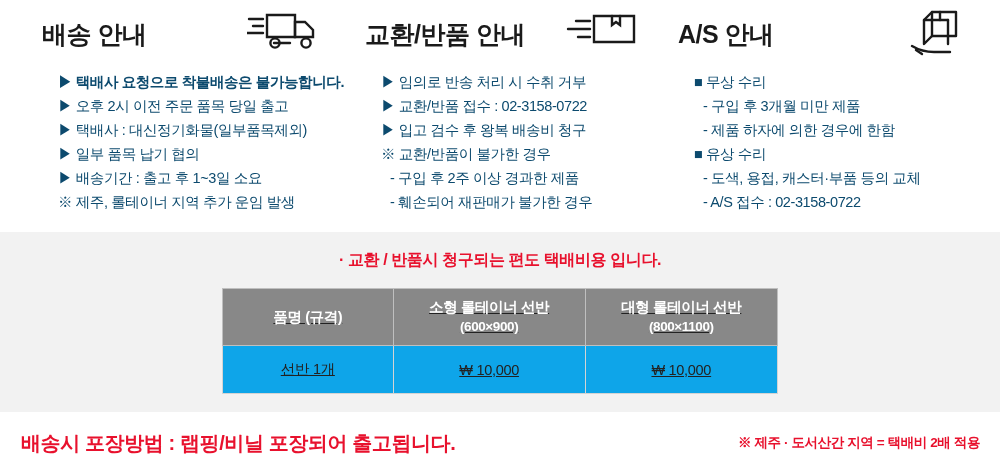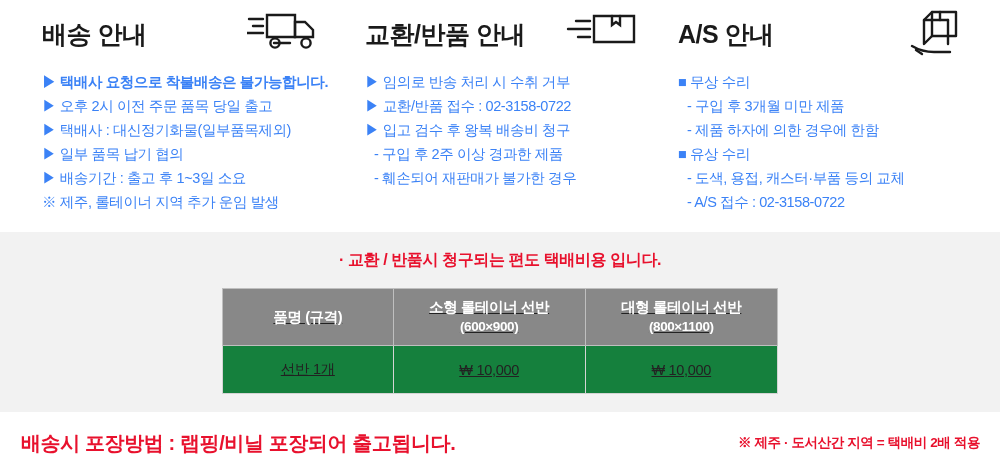--- a/index.html
+++ b/index.html
@@ -56,23 +56,24 @@
   .icon-hand  { right: 20px; }
 
   .col-list {
     margin-top: 6px;
     list-style: none;
     padding: 0;
   }
   .col-list li {
     font-size: 14.5px;
     line-height: 24px;
-    color: #3b82f6;
+    color: #0c4a6e;
     letter-spacing: -0.4px;
     white-space: nowrap;
+    margin-left: 16px;
   }
   .li-red {
     color: #e8112d;
     font-weight: bold;
   }
   .li-indent { padding-left: 9px; }
 
   
   .mid-section {
     width: 1000px;
@@ -106,21 +107,21 @@
     border: 1px solid #bfbfbf;
     padding: 9px 4px;
     letter-spacing: -0.4px;
   }
   .fee-table th .sub {
     font-size: 13.5px;
     font-weight: bold;
     display: block;
   }
   .fee-table td {
-    background: #15803d;
+    background: #0ea5e9;
     color: #222222;
     font-size: 14.5px;
     text-align: center;
     border: 1px solid #d4d4d4;
     padding: 14px 4px;
     letter-spacing: -0.3px;
   }
   .fee-table .c0 { width: 172px; }
   .fee-table .c1 { width: 192px; }
   .fee-table .c2 { width: 192px; }
@@ -196,20 +197,21 @@
             <path d="M8 23 h22"></path>
             <path d="M18 31 h12"></path>
           </g>
         </svg>
       </span>
     </div>
     <ul class="col-list">
       <li>▶ 임의로 반송 처리 시 수취 거부</li>
       <li>▶ 교환/반품 접수 : 02-3158-0722</li>
       <li>▶ 입고 검수 후 왕복 배송비 청구</li>
+      <li>※ 교환/반품이 불가한 경우</li>
       <li class="li-indent">- 구입 후 2주 이상 경과한 제품</li>
       <li class="li-indent">- 훼손되어 재판매가 불가한 경우</li>
     </ul>
   </div>
 
   <div class="col col-3">
     <div class="col-head">
       <span class="col-title">A/S 안내</span>
       <span class="head-icon icon-hand">
         <svg width="72" height="50" viewBox="0 0 72 50">

